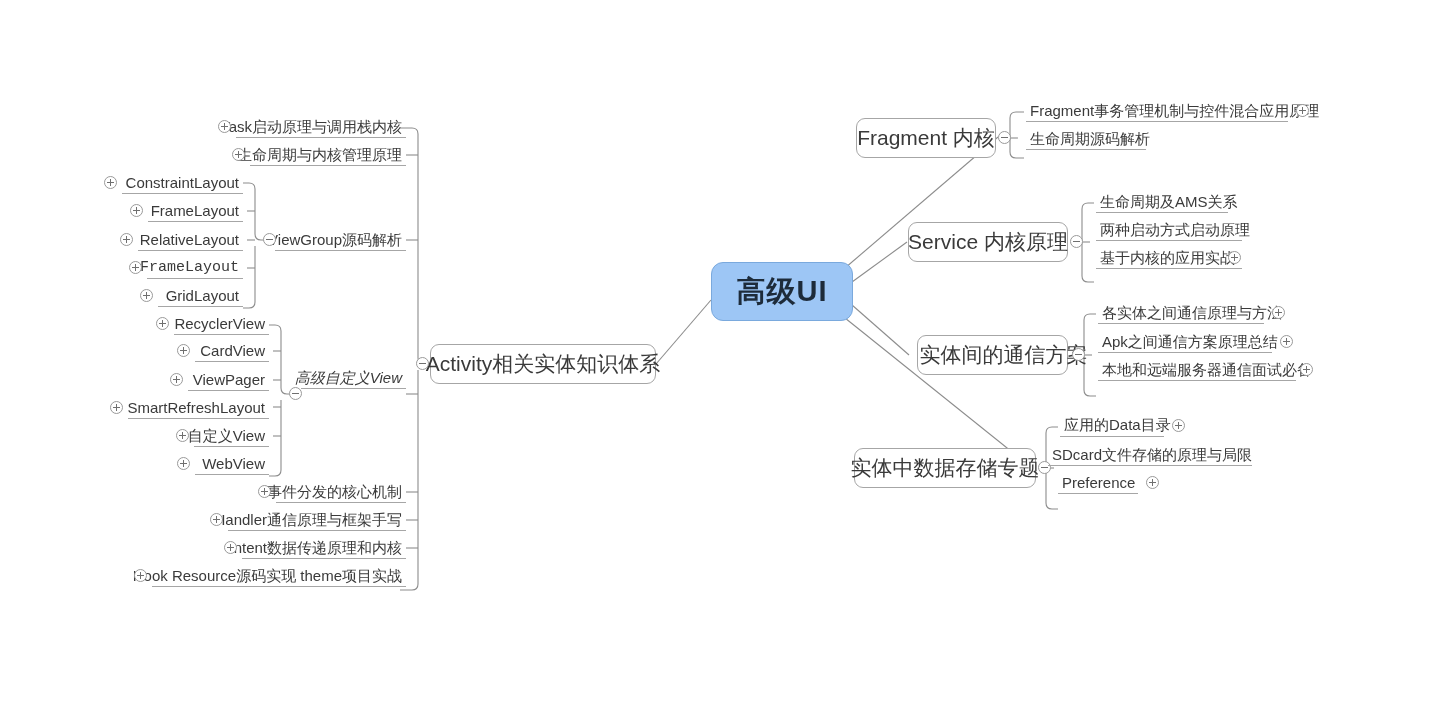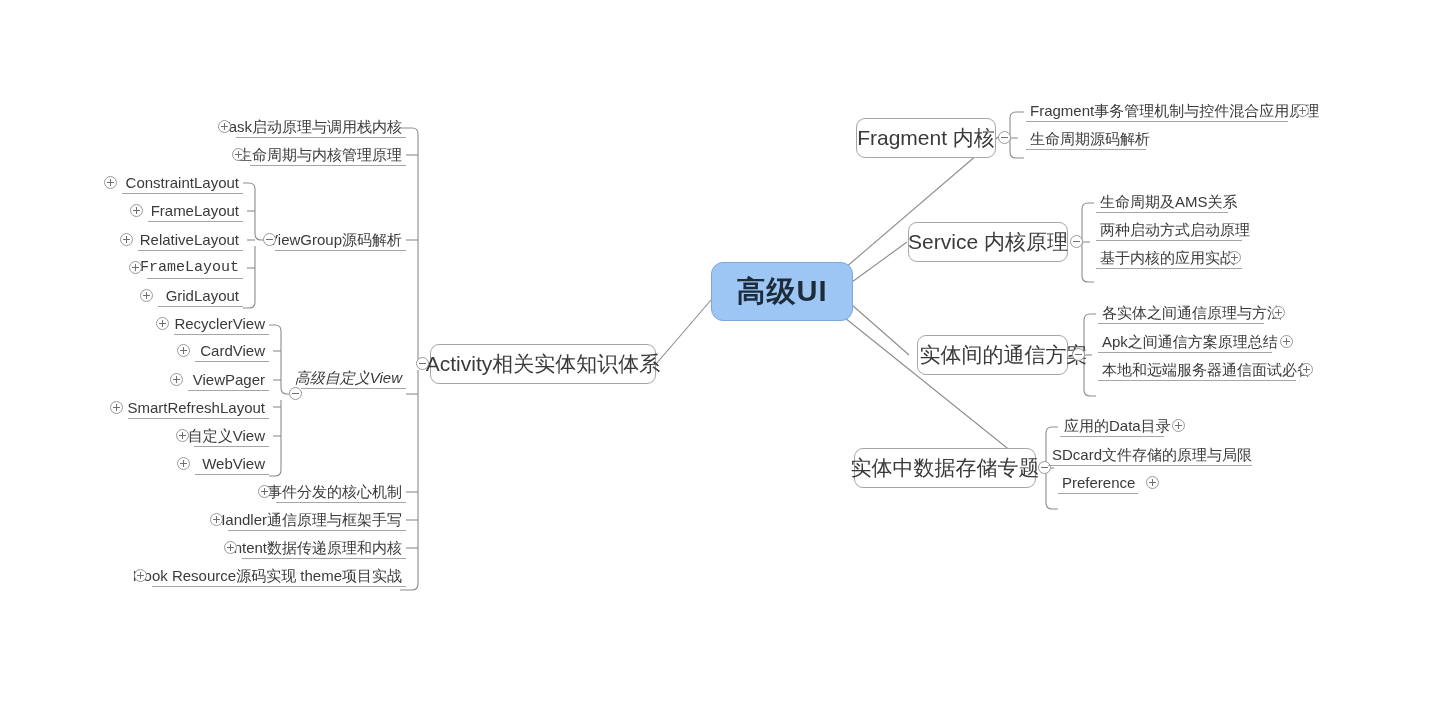--- a/index.html
+++ b/index.html
@@ -274,21 +274,21 @@
   <div class="leaf" style="left:1098px; top:360px; width:198px;">
     <span>本地和远端服务器通信面试必备</span>
   </div>
   <div class="exp plus" style="left:1300px; top:363px;"></div>
 
   <div class="node lvl1" style="left:854px; top:448px; width:182px;">
     <span>实体中数据存储专题</span>
   </div>
   <div class="exp minus" style="left:1038px; top:461px;"></div>
 
-  <div class="leaf" style="left:1060px; top:416px; width:104px;">
+  <div class="leaf" style="left:1060px; top:416px; width:104px;align-items:flex-end;">
     <span>应用的Data目录</span>
   </div>
   <div class="exp plus" style="left:1172px; top:419px;"></div>
 
   <div class="leaf" style="left:1048px; top:445px; width:204px;">
     <span>SDcard文件存储的原理与局限</span>
   </div>
 
   <div class="leaf" style="left:1058px; top:473px; width:80px;">
     <span>Preference</span>

